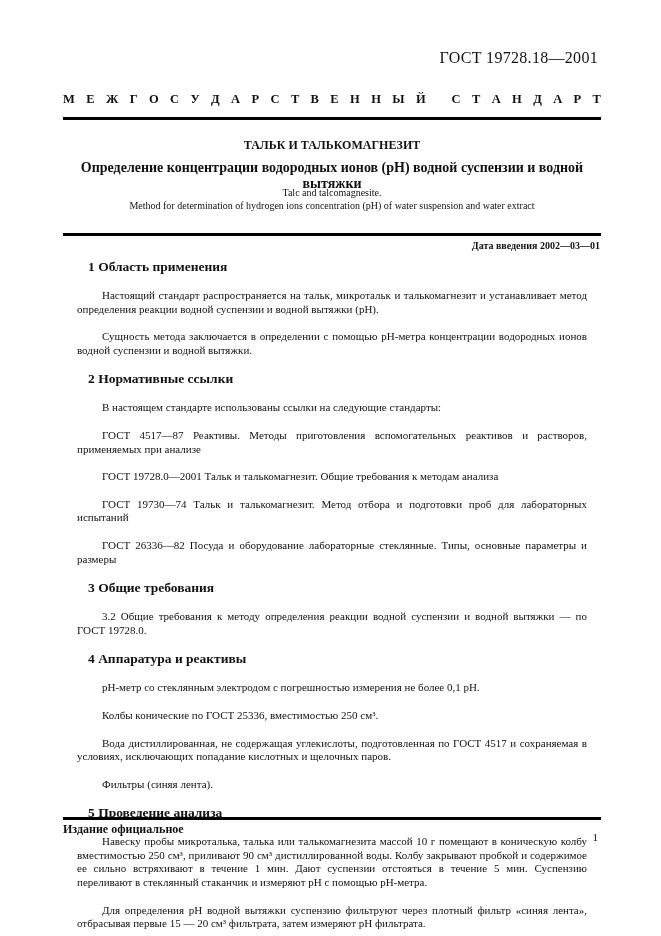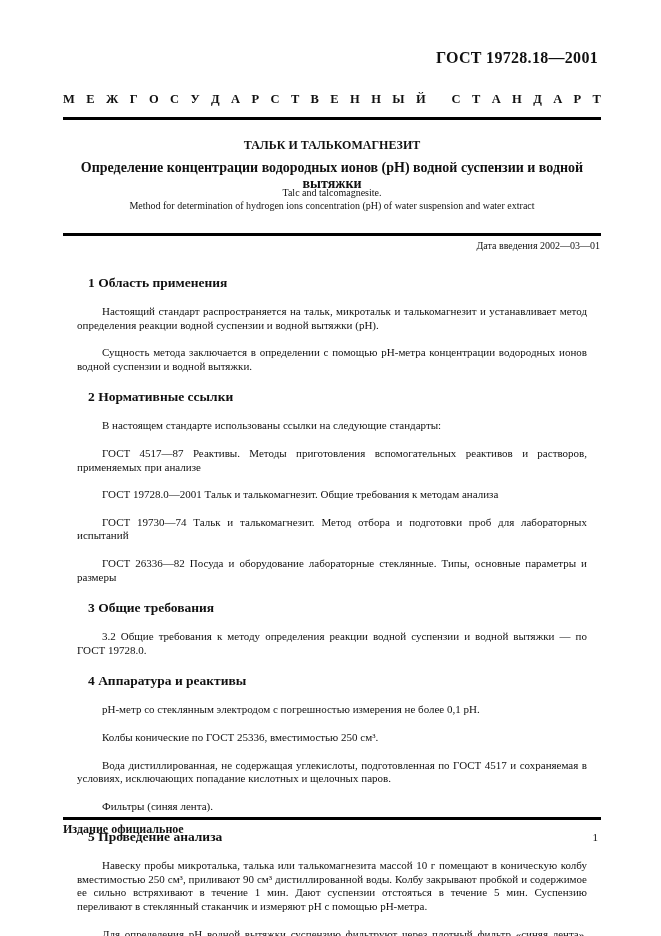--- a/index.html
+++ b/index.html
@@ -3,40 +3,40 @@
 <meta charset="utf-8">
 <style>
   html, body { margin: 0; padding: 0; background: #ffffff; }
   body {
     width: 661px; height: 936px; position: relative; overflow: hidden;
     font-family: "Liberation Serif", "DejaVu Serif", serif;
     color: #111;
   }
   .abs { position: absolute; }
   .gost-code {
-    top: 49px; right: 63px; font-weight: bold; font-size: 16px; letter-spacing: 0.3px;
+    top: 49px; right: 63px; font-weight: normal; font-size: 16px; letter-spacing: 0.3px;
   }
   .interstate {
     top: 92px; left: 63px; width: 538px; font-weight: bold; font-size: 12.5px;
     display: flex; justify-content: space-between;
   }
   .interstate span { display: inline-block; }
   .rule { left: 63px; width: 538px; background: #000; }
   .rule-top { top: 117px; height: 3px; }
   .rule-mid { top: 233px; height: 3px; }
   .rule-foot { top: 817px; height: 3px; }
 
   .title-main { top: 138px; left: 63px; width: 538px; text-align: center; font-weight: bold; font-size: 12px; }
   .title-sub { top: 160px; left: 63px; width: 538px; text-align: center; font-weight: bold; font-size: 14px; }
   .title-en { top: 186px; left: 63px; width: 538px; text-align: center; font-size: 10px; line-height: 13px; }
 
-  .intro-date { top: 240px; right: 61px; font-weight: normal; font-size: 10px; }
+  .intro-date { top: 240px; right: 61px; font-weight: bold; font-size: 10px; }
 
   .content { top: 259px; left: 63px; width: 538px; font-size: 11px; line-height: 13.6px; }
-  .sec-h { font-weight: bold; font-size: 13.5px; margin: 16px 0 5px 25px; line-height: 16px; }
+  .sec-h { font-weight: bold; font-size: 13.5px; margin: 0 0 5px 25px; line-height: 16px; }
   .para { text-indent: 25px; text-align: justify; margin: 14px; }
   .section { margin-bottom: 6px; }
 
   .official { top: 822px; left: 63px; font-weight: bold; font-size: 12px; }
   .page-num { top: 831px; right: 63px; font-size: 11px; }
 </style>
 </head>
 <body>
 
 <div class="abs gost-code">ГОСТ 19728.18—2001</div>

